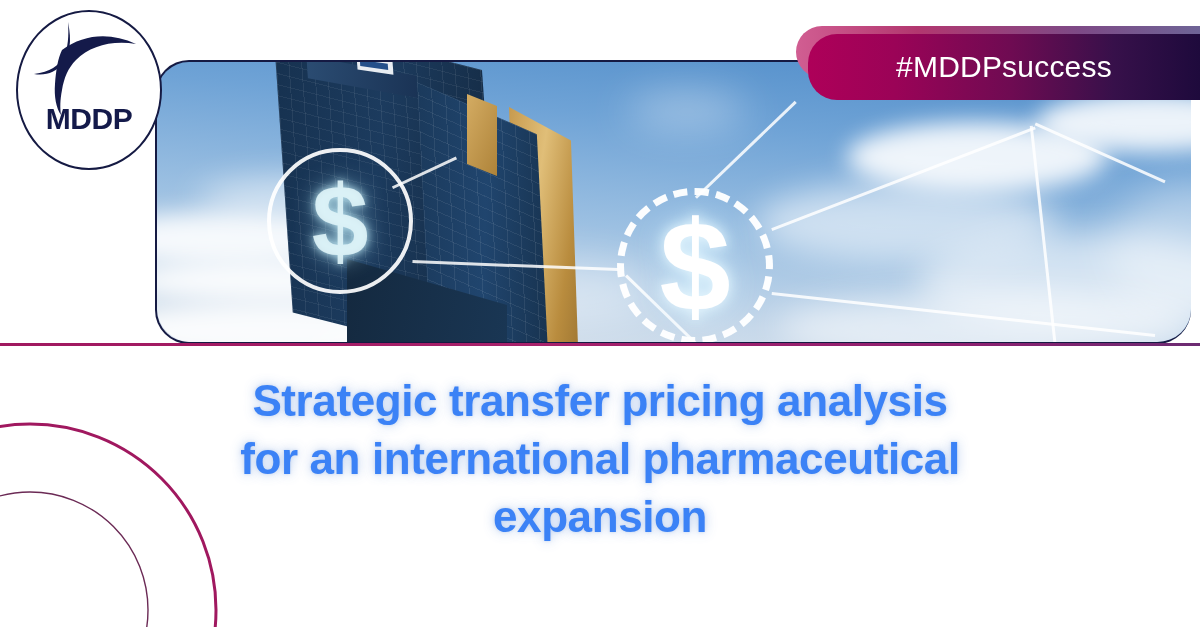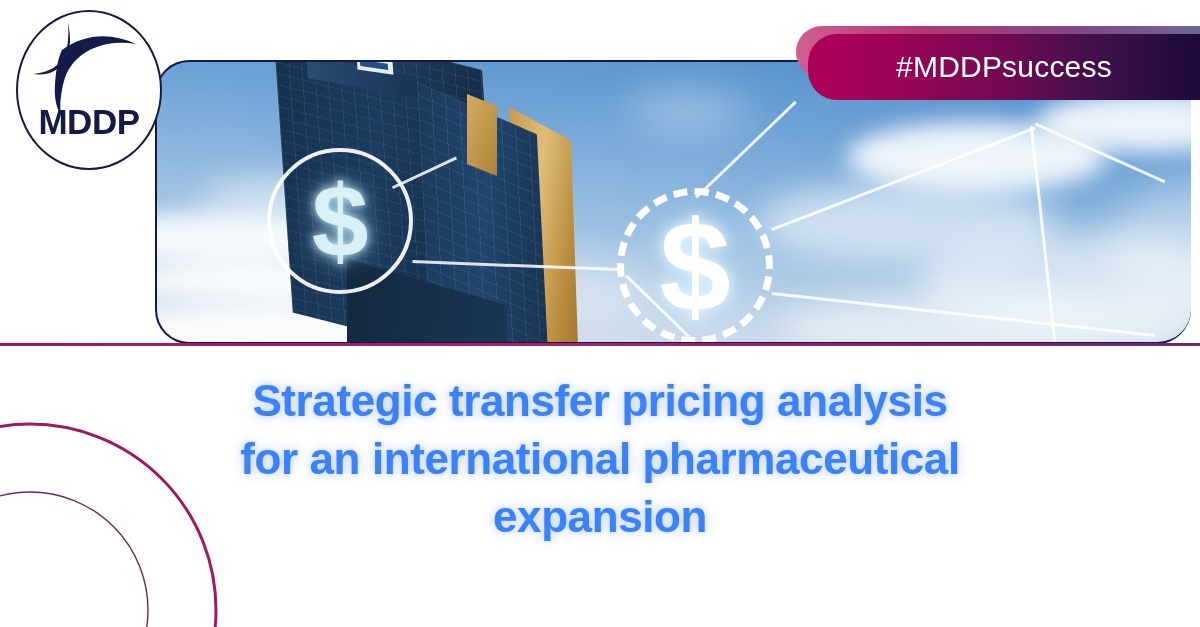--- a/index.html
+++ b/index.html
@@ -180,21 +180,21 @@
     left: 14px; top: 8px;
     width: 112px; height: 96px;
   }
   #logo-text {
     position: absolute;
     left: 0; right: 0;
     top: 90px;
     text-align: center;
     font-family: "Liberation Sans", sans-serif;
     font-weight: bold;
-    font-size: 35px;
+    font-size: 30px;
     letter-spacing: -0.5px;
     color: #141A4A;
   }
 
   
   #hashtag-shadow {
     position: absolute;
     left: 796px; top: 26px;
     width: 404px; height: 52px;
     background: linear-gradient(90deg, #D15E92 0%, #B2376F 30%, #7D4A86 70%, #6E6496 100%);

